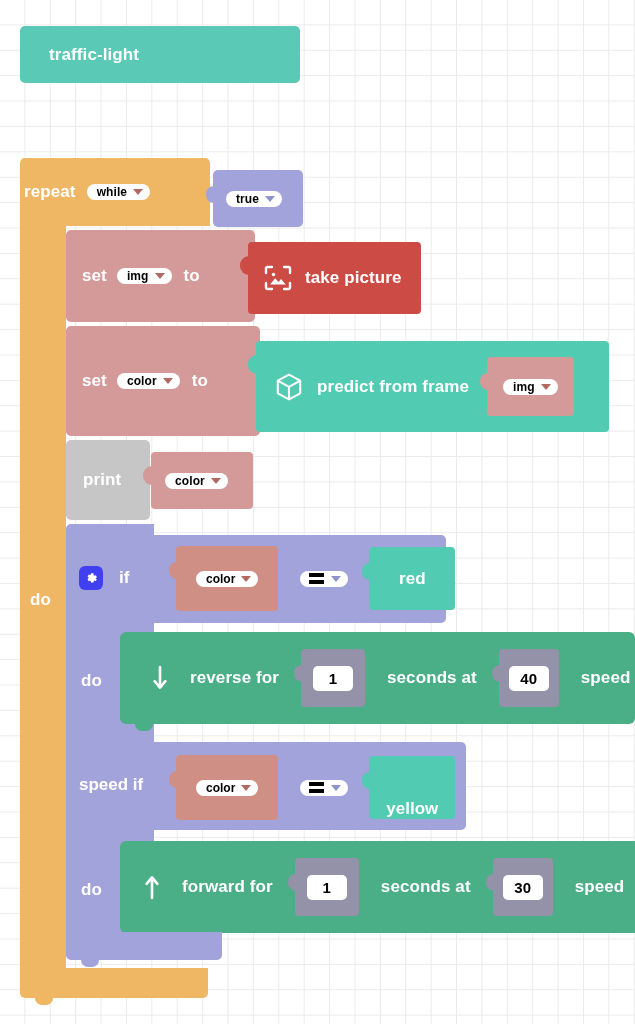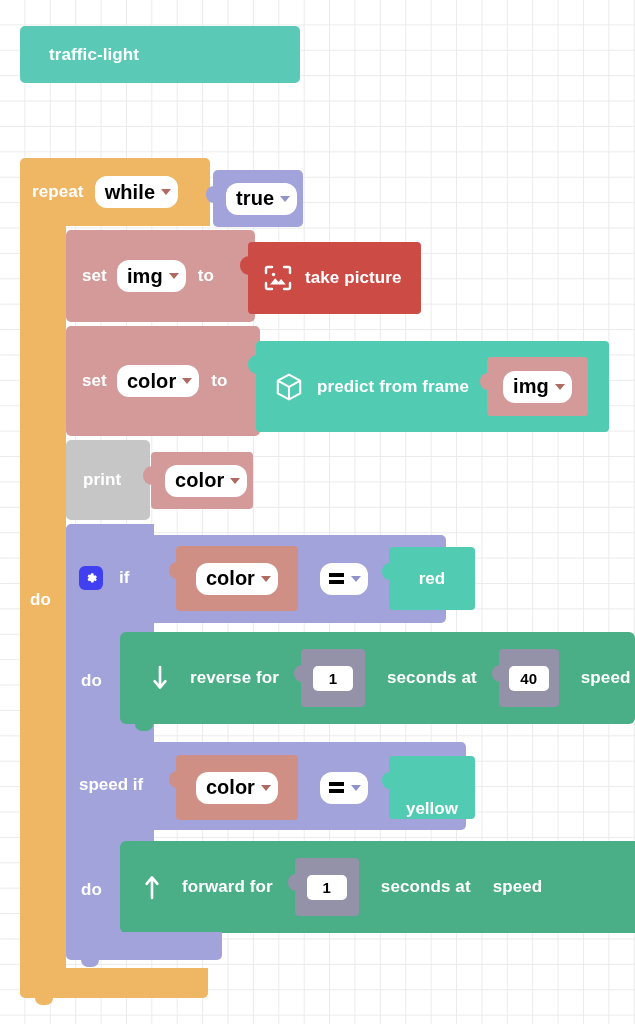--- a/index.html
+++ b/index.html
@@ -76,27 +76,27 @@
     height: 17px;
     background: inherit;
     border-top-left-radius: 9px;
     border-bottom-left-radius: 9px;
   }
 
   
   .field {
     background: #ffffff;
     border-radius: 12px;
-    height: 32px;
+    height: 16px;
     display: inline-flex;
     align-items: center;
     padding: 0 7px 0 10px;
     color: #000000;
     font-weight: bold;
-    font-size: 20px;
+    font-size: 12px;
     gap: 6px;
   }
   .field.num {
     padding: 0 9px;
     border-radius: 5px;
     height: 25px;
     justify-content: center;
     min-width: 22px;
     font-size: 15px;
   }
@@ -150,21 +150,21 @@
 <body>
 
 <div id="canvas">
 
   <div class="blk notch-top" style="left:20px; top:26px; width:280px; height:57px; background:#5ac9b6; border-radius:5px; padding-left:15px; font-size:17px;">
     <span style="width:14px;"></span>
     <span>traffic-light</span>
   </div>
 
 
-  <div class="blk notch-top" style="left:20px; top:158px; width:190px; height:68px; background:#efb664; border-radius:5px 5px 0 0; padding-left:12px; font-size:17px;">
+  <div class="blk notch-top" style="left:20px; top:158px; width:190px; height:68px; background:#efb664; border-radius:5px 5px 0 0; padding-left:4px; font-size:17px;">
     <span>repeat</span>
     <span class="field" style="margin-left:11px;">
       <span>while</span>
       <span class="caret"></span>
     </span>
   </div>
 
   <div style="position:absolute; left:20px; top:226px; width:46px; height:742px; background:#efb664;"></div>
 
   <div class="notch-bot" style="position:absolute; left:20px; top:968px; width:188px; height:30px; background:#efb664; border-radius:0 0 5px 5px;"></div>
@@ -319,18 +319,21 @@
     <span class="icon" style="margin-right:22px;">
       <svg width="16" height="26" viewBox="0 0 16 26" aria-hidden="true">
         <path fill="none" stroke="#ffffff" stroke-width="2.6" stroke-linecap="round" stroke-linejoin="round" d="M8 24V4M2.6 9.8L8 3.4l5.4 6.4"></path>
       </svg>
     </span>
     <span>forward for</span>
     <span class="plug-left" style="position:relative; display:inline-flex; align-items:center; justify-content:center; background:#9392a8; border-radius:4px; height:58px; padding:0 12px; margin-left:22px;">
       <span class="field num">1</span>
     </span>
     <span style="margin-left:22px;">seconds at</span>
+    <span class="plug-left" style="position:relative; display:inline-flex; align-items:center; justify-content:center; background:#9392a8; border-radius:4px; height:58px; padding:0 10px; margin-left:22px;">
+      <span class="field num">30</span>
+    </span>
     <span style="margin-left:22px;">speed</span>
   </div>
 
   <div class="notch-bot" style="position:absolute; left:66px; top:932px; width:156px; height:28px; background:#a3a3dc; border-radius:0 0 5px 5px;"></div>
 
 </div>
 
 </body></html>

